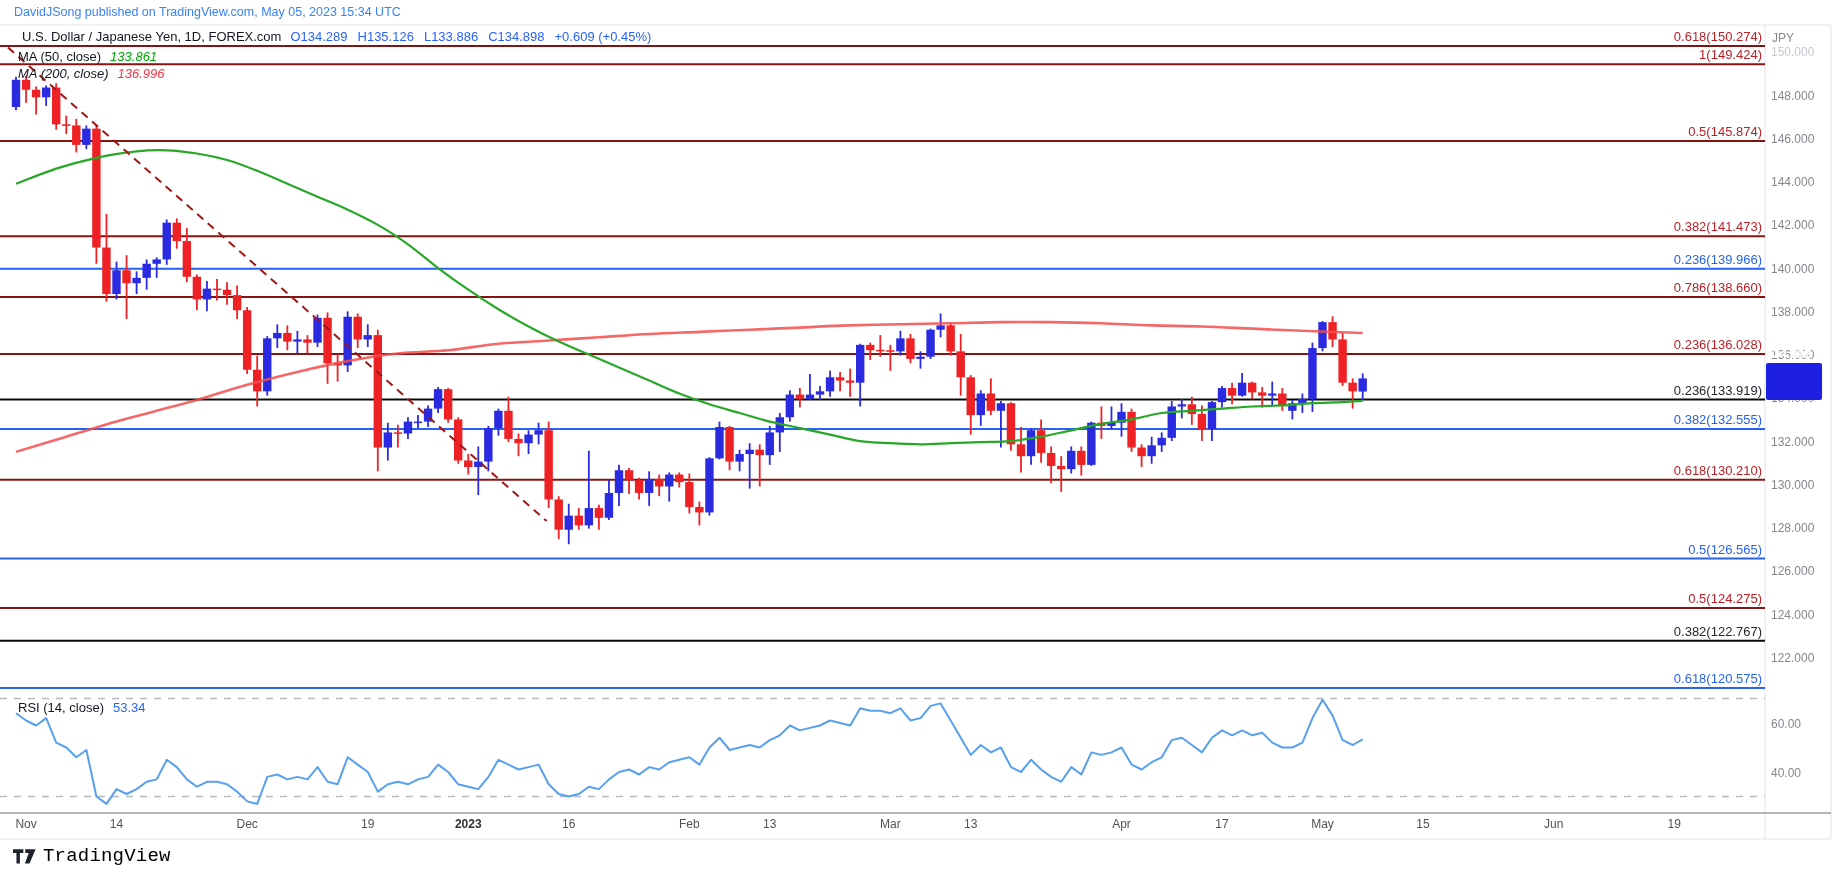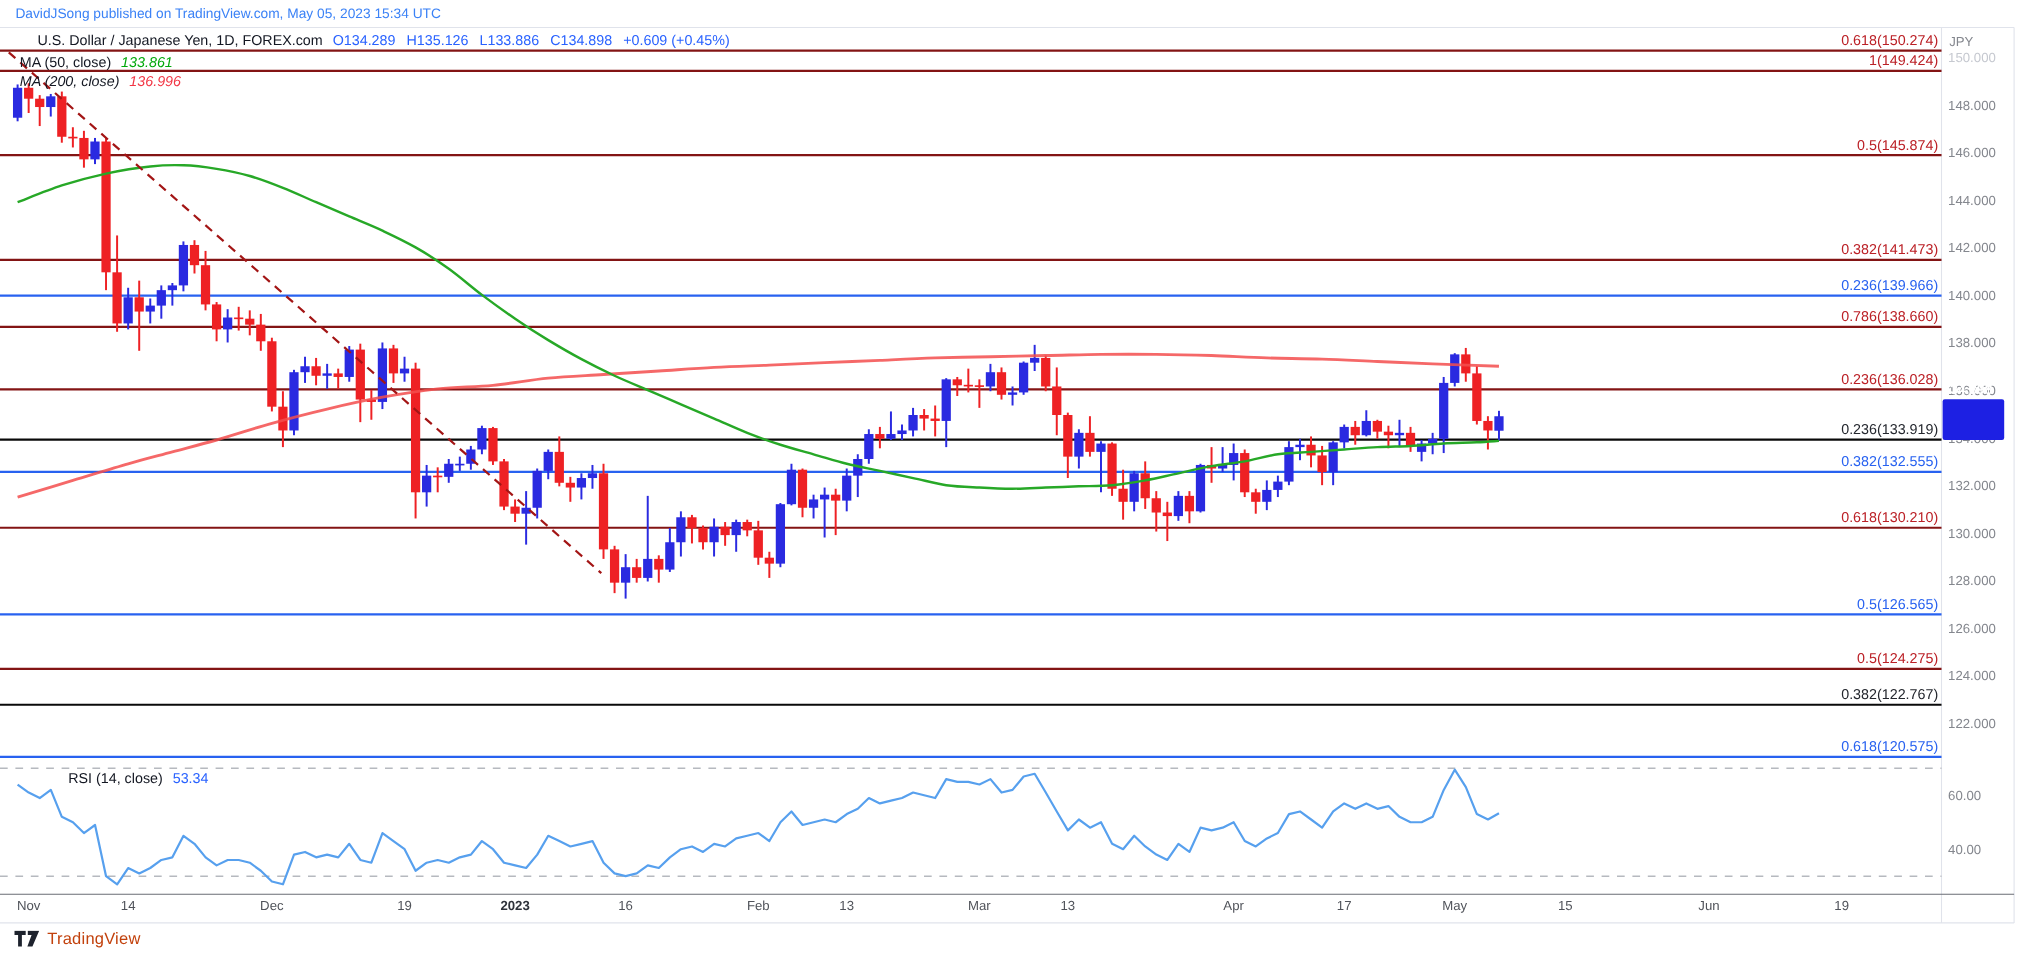--- a/index.html
+++ b/index.html
@@ -7,41 +7,41 @@
   .stage {
     position:relative; width:1834px; height:875px; background:#fff;
     font-family:"Liberation Sans", sans-serif; overflow:hidden;
   }
   svg.chart { position:absolute; left:0; top:0; }
   .pub-header {
     position:absolute; left:14px; top:5px; font-size:12.5px; color:#3b82f6;
   }
   .legend { position:absolute; left:18px; top:29px; }
   .lrow { display:flex; align-items:center; gap:9px; font-size:13px; color:#131722; white-space:nowrap; }
-  .lrow.r1 { position:absolute; left:16px; top:0; }
+  .lrow.r1 { position:absolute; left:4px; top:0; }
   .lrow.r2 { position:absolute; left:0; top:20px;align-items:center; }
   .lrow.r3 { position:absolute; left:0; top:37px;font-style:italic; }
   .tok-blue { color:#2962ff; }
   .val-green { color:#00a80a;font-style:italic; }
   .val-red { color:#f23645; }
   .ohlc-group { display:flex; gap:10px; }
   .rsi-legend {
     position:absolute; left:18px; top:700px; font-size:13px; color:#131722;
-    display:flex; gap:9px; white-space:nowrap;margin-left:44px;
+    display:flex; gap:9px; white-space:nowrap;
   }
   .jpy-label { position:absolute; left:1772px; top:31px; font-size:12px; color:#84878e;text-align:right; }
   .price-badge {
     position:absolute; left:1766px; top:363px; width:56px; height:37px;
     background:#1d20e3; color:#fff; border-radius:2px;
     display:flex; flex-direction:column; justify-content:center; line-height:1.25;
   }
   .price-badge .p { font-size:12.5px; font-weight:bold; }
   .price-badge .c { font-size:11.5px;margin-top:40px; }
   .tv-footer { position:absolute; left:13px; top:845px; display:flex; align-items:center; gap:7px; }
-  .tv-footer .brand { font-size:15px; color:#c2410c; letter-spacing:0.2px; }
+  .tv-footer .brand { font-size:19px; color:#000000; letter-spacing:0.2px;font-family:Liberation Mono, monospace; }
 </style>
 </head>
 <body>
 
 <div class="stage">
 
   <svg class="chart" id="chartSvg" width="1834" height="875" viewBox="0 0 1834 875">
       <rect x="0" y="25" width="1765" height="788" fill="transparent"></rect>
       <rect x="1765" y="25" width="66" height="788" fill="transparent"></rect>
       <rect x="0" y="813" width="1765" height="26" fill="transparent"></rect>

